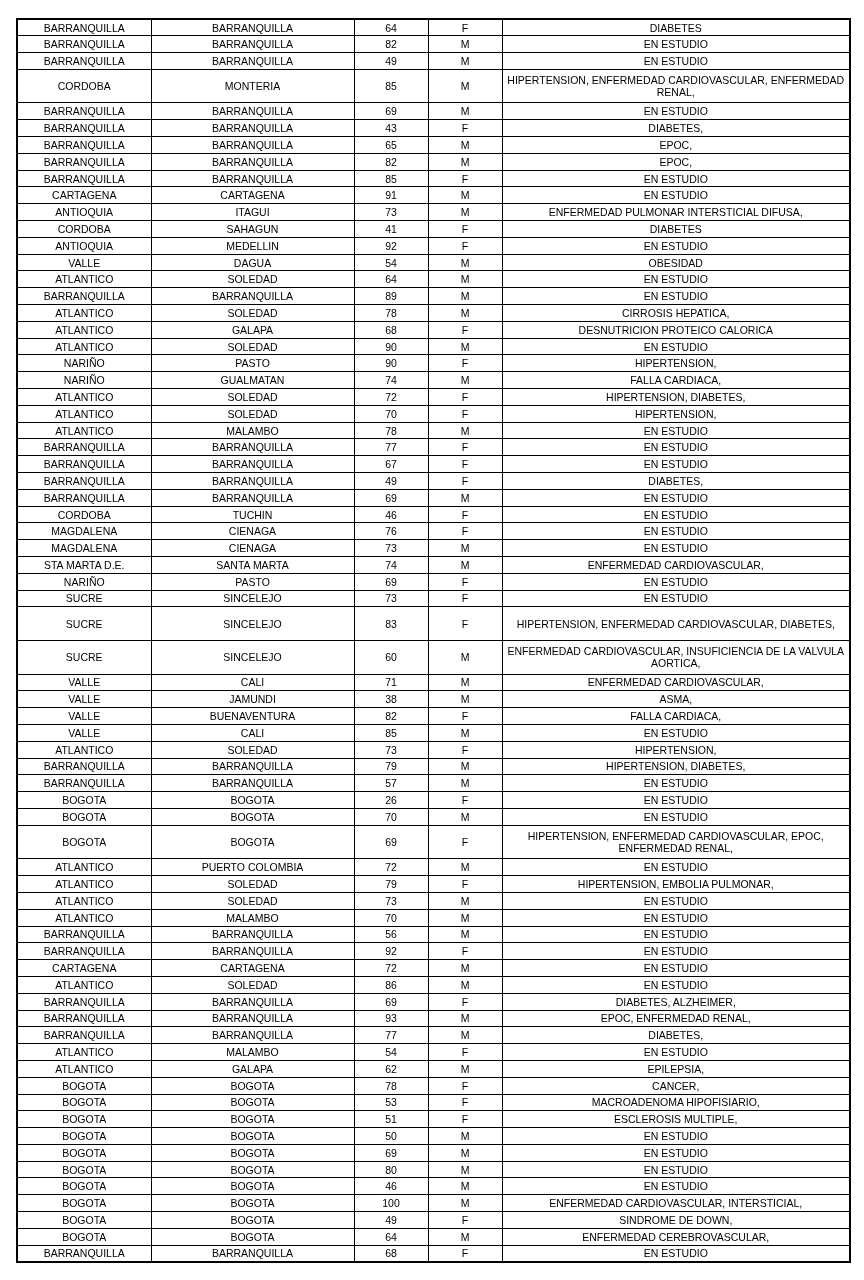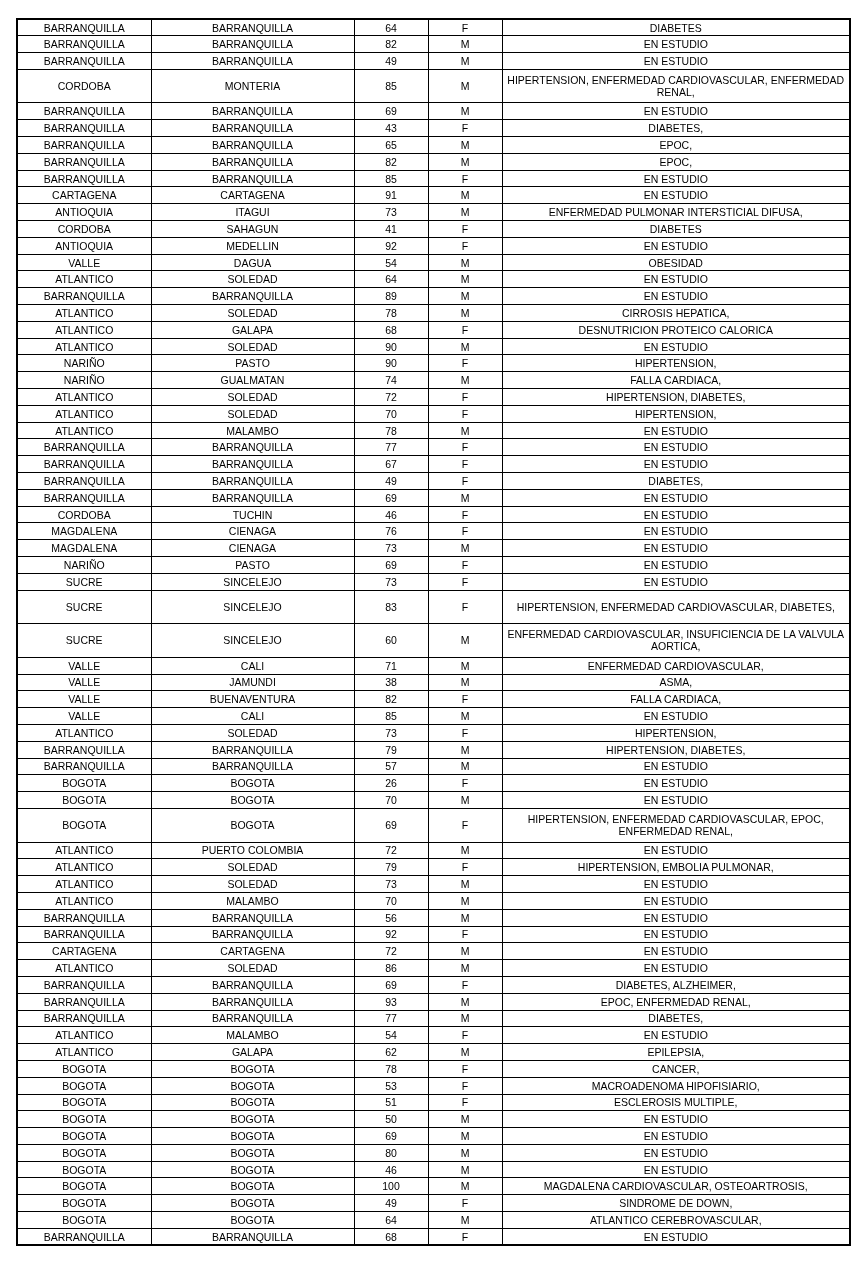--- a/index.html
+++ b/index.html
@@ -275,20 +275,27 @@
           <td>EN ESTUDIO</td>
         </tr>
         <tr>
           <td>MAGDALENA</td>
           <td>CIENAGA</td>
           <td>73</td>
           <td>M</td>
           <td>EN ESTUDIO</td>
         </tr>
         <tr>
+          <td>STA MARTA D.E.</td>
+          <td>SANTA MARTA</td>
+          <td>74</td>
+          <td>M</td>
+          <td>ENFERMEDAD CARDIOVASCULAR,</td>
+        </tr>
+        <tr>
           <td>NARIÑO</td>
           <td>PASTO</td>
           <td>69</td>
           <td>F</td>
           <td>EN ESTUDIO</td>
         </tr>
         <tr>
           <td>SUCRE</td>
           <td>SINCELEJO</td>
           <td>73</td>
@@ -517,35 +524,35 @@
           <td>BOGOTA</td>
           <td>46</td>
           <td>M</td>
           <td>EN ESTUDIO</td>
         </tr>
         <tr>
           <td>BOGOTA</td>
           <td>BOGOTA</td>
           <td>100</td>
           <td>M</td>
-          <td>MAGDALENA CARDIOVASCULAR, OSTEOARTROSIS,</td>
+          <td>ENFERMEDAD CARDIOVASCULAR, INTERSTICIAL,</td>
         </tr>
         <tr>
           <td>BOGOTA</td>
           <td>BOGOTA</td>
           <td>49</td>
           <td>F</td>
           <td>SINDROME DE DOWN,</td>
         </tr>
         <tr>
           <td>BOGOTA</td>
           <td>BOGOTA</td>
           <td>64</td>
           <td>M</td>
-          <td>ATLANTICO CEREBROVASCULAR,</td>
+          <td>ENFERMEDAD CEREBROVASCULAR,</td>
         </tr>
         <tr>
           <td>BARRANQUILLA</td>
           <td>BARRANQUILLA</td>
           <td>68</td>
           <td>F</td>
           <td>EN ESTUDIO</td>
         </tr>
       </tbody>
   </table>

